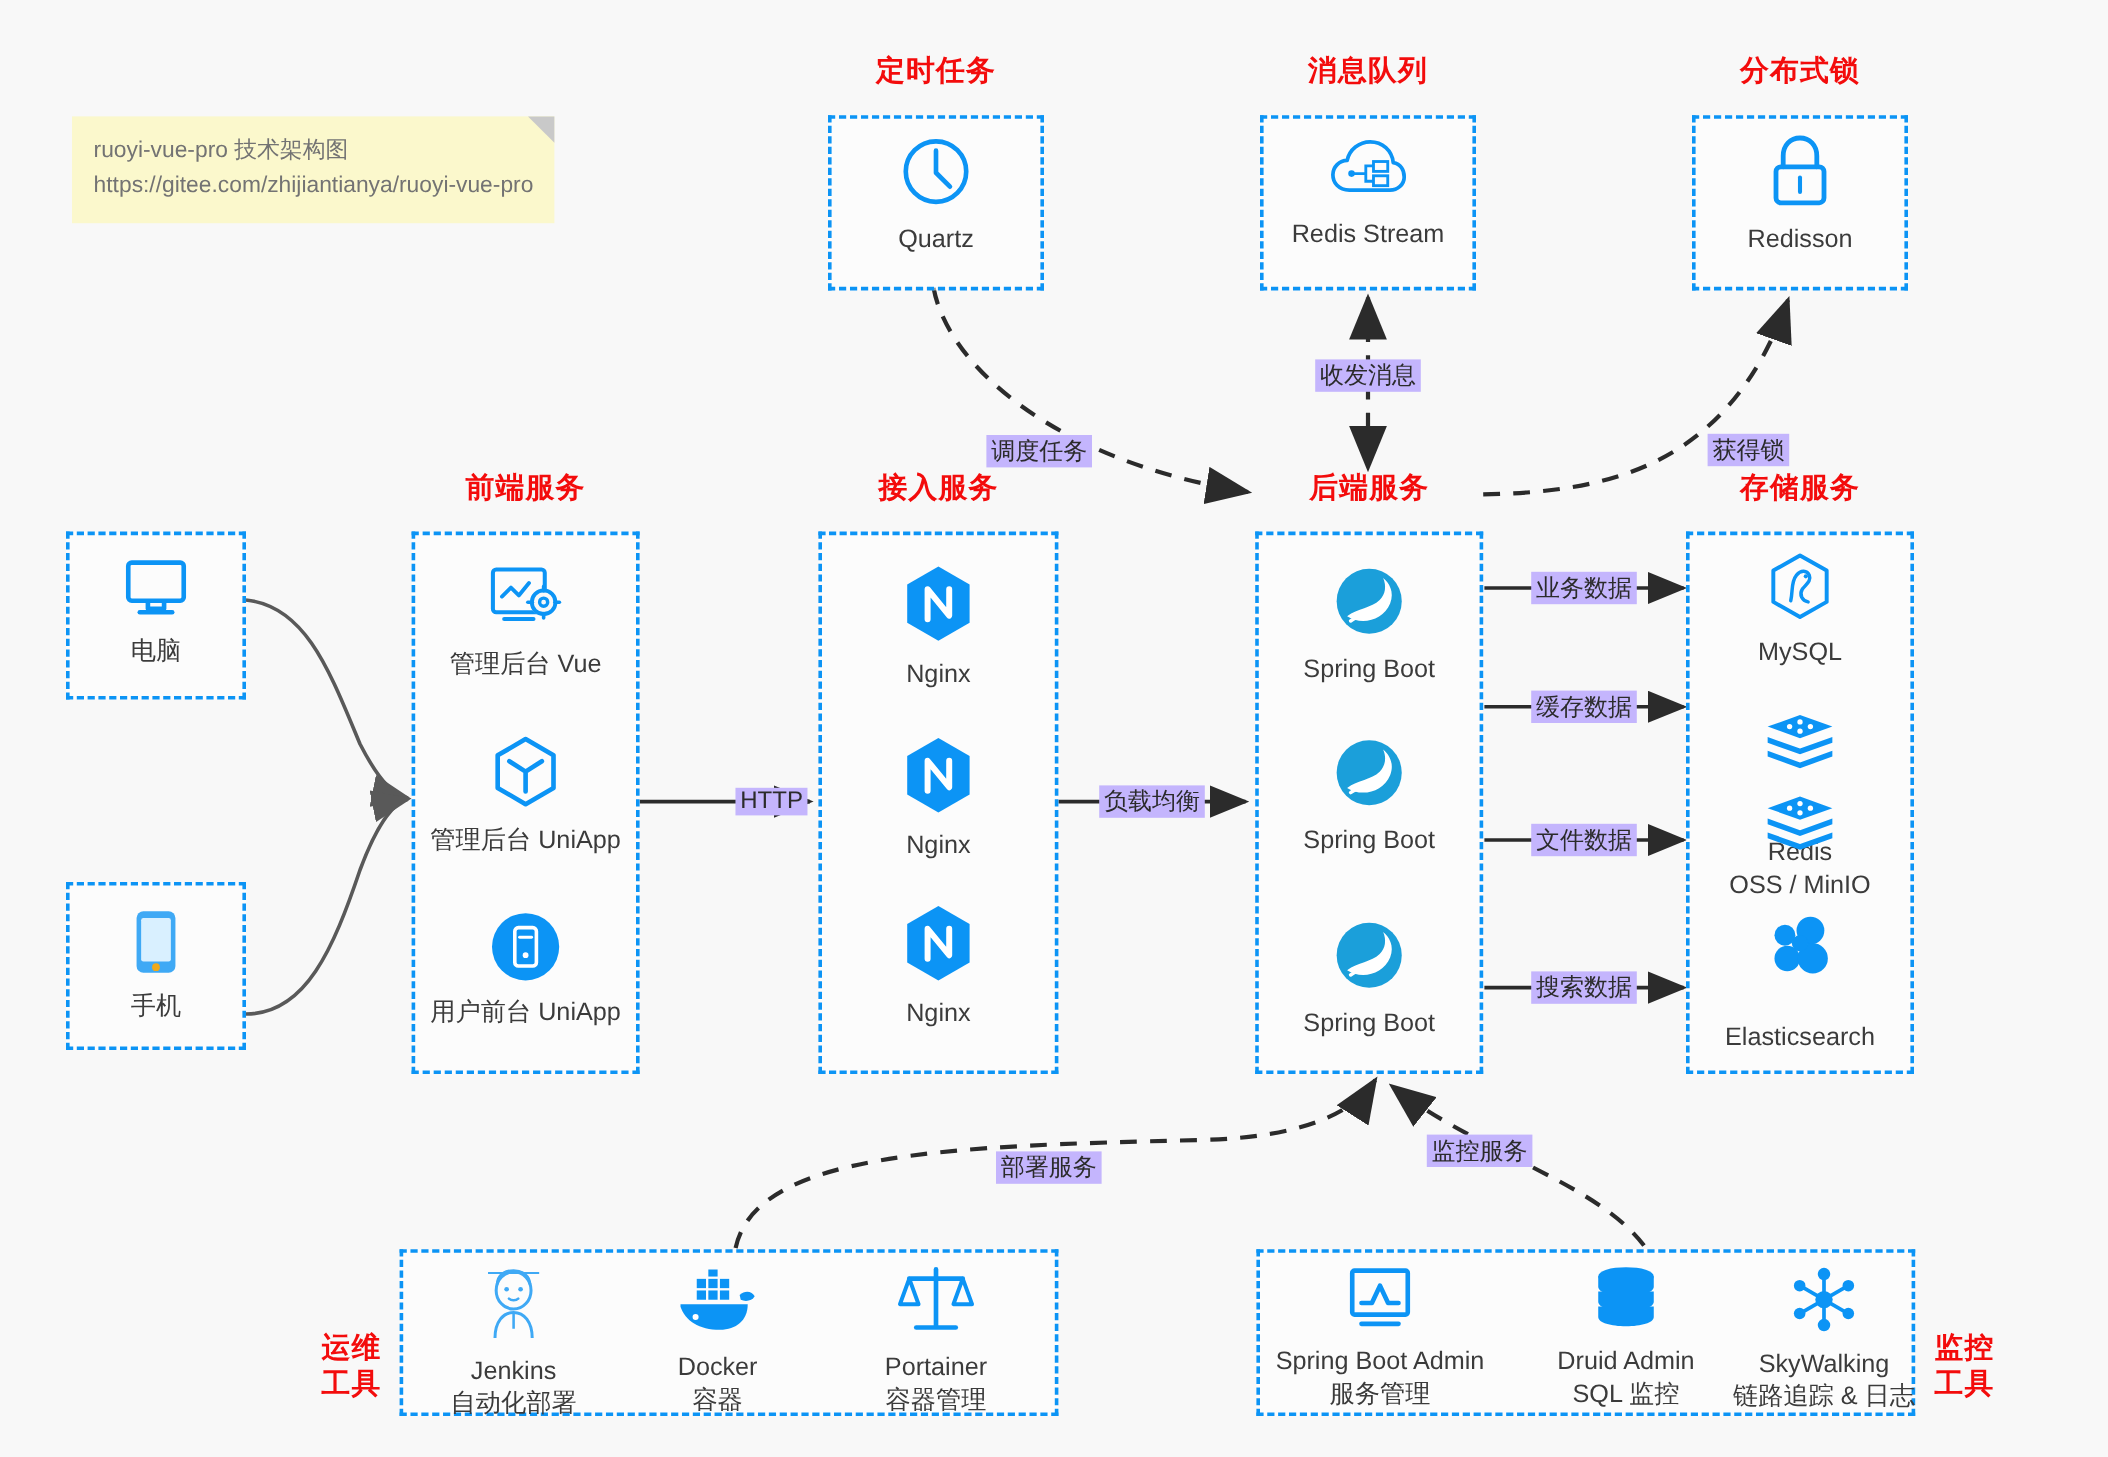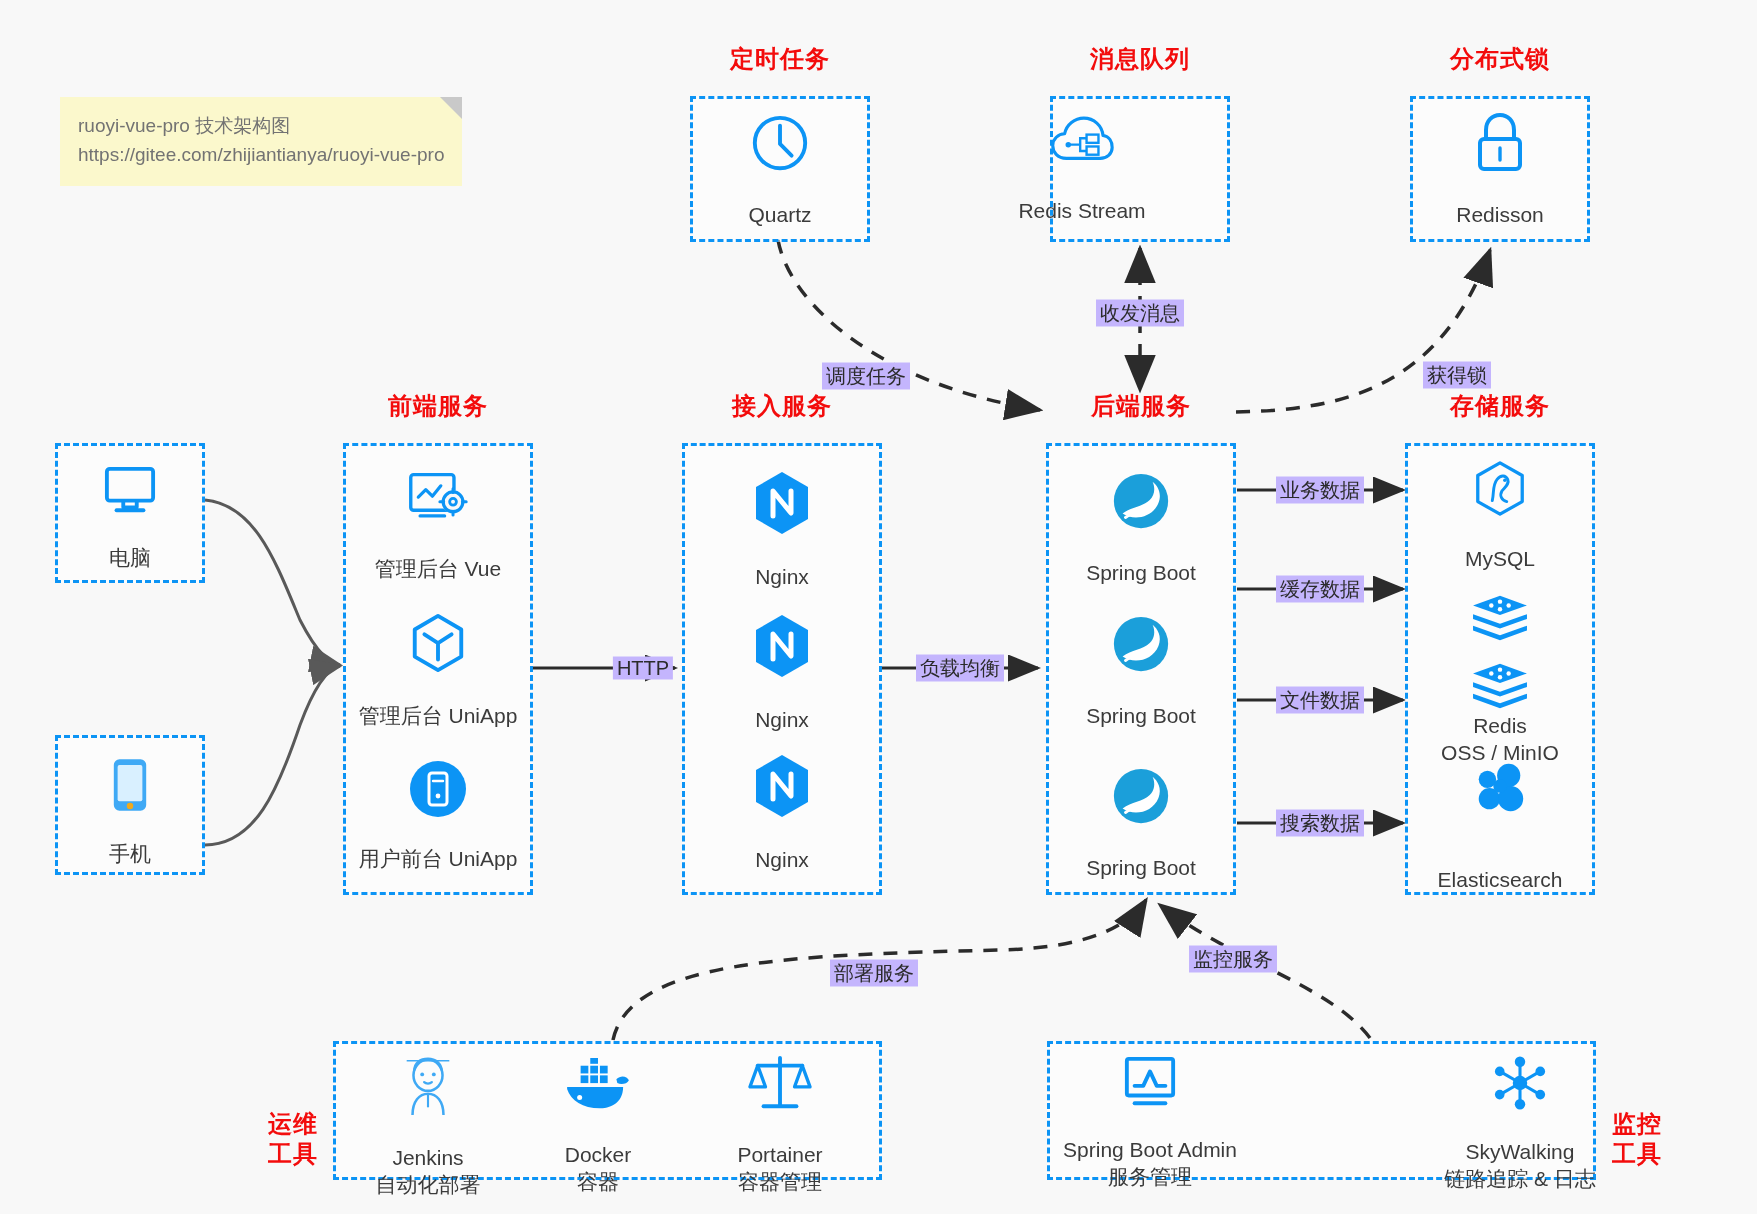--- a/index.html
+++ b/index.html
@@ -57,21 +57,21 @@
     display:flex;
     flex-direction:column;
     align-items:center;
     justify-content:flex-start;
     text-align:center;
   }
   .node .ico{display:block;}
   .node .lbl{
     font-size:21px;
     color:#3b3b3b;
-    margin-top:24px;
+    margin-top:8px;
     white-space:nowrap;
     line-height:1.28;
   }
   .node .lbl2{
     font-size:21px;
     color:#3b3b3b;
     white-space:nowrap;
     line-height:1.28;
   }
 
@@ -143,21 +143,21 @@
       <svg width="62" height="62" viewBox="0 0 64 64">
         <circle cx="32" cy="32" r="26" fill="none" stroke="#0c94f5" stroke-width="4"></circle>
         <path d="M32 14 L32 33 L44 45" fill="none" stroke="#0c94f5" stroke-width="4" stroke-linecap="round" stroke-linejoin="round"></path>
       </svg>
     </span>
     <span class="lbl">Quartz</span>
   </div>
 
   <div class="group-title" style="left:1050px;top:43px;width:180px;">消息队列</div>
   <div class="group" style="left:1050px;top:96px;width:180px;height:146px;"></div>
-  <div class="node" style="left:992px;top:112px;width:180px;text-align:right;">
+  <div class="node" style="left:1050px;top:112px;width:180px;text-align:right;">
     <span class="ico">
       <svg width="64" height="58" viewBox="0 0 70 58">
         <path d="M18 48 C8 48 3 41 3 34 C3 27 9 21 16 21 C18 11 27 4 37 4 C48 4 57 12 58 23 C65 24 68 30 68 36 C68 43 62 48 55 48 Z" fill="none" stroke="#0c94f5" stroke-width="3.4" stroke-linejoin="round"></path>
         <rect x="40" y="22" width="13" height="9" fill="none" stroke="#0c94f5" stroke-width="2.6"></rect>
         <rect x="40" y="35" width="13" height="9" fill="none" stroke="#0c94f5" stroke-width="2.6"></rect>
         <path d="M33 33 L33 26 L40 26 M33 33 L33 40 L40 40 M22 33 L33 33" fill="none" stroke="#0c94f5" stroke-width="2.6"></path>
         <circle cx="20" cy="33" r="3" fill="#0c94f5"></circle>
       </svg>
     </span>
     <span class="lbl">Redis Stream</span>
@@ -444,20 +444,32 @@
       <svg width="58" height="54" viewBox="0 0 60 56">
         <rect x="6" y="4" width="48" height="38" rx="2" fill="none" stroke="#0c94f5" stroke-width="4"></rect>
         <path d="M14 32 L23 32 L30 17 L37 32 L46 32" fill="none" stroke="#0c94f5" stroke-width="4" stroke-linecap="round" stroke-linejoin="round"></path>
         <line x1="14" y1="50" x2="46" y2="50" stroke="#0c94f5" stroke-width="4" stroke-linecap="round"></line>
       </svg>
     </span>
     <span class="lbl">Spring Boot Admin</span>
     <span class="lbl2">服务管理</span>
   </div>
 
+  <div class="node" style="left:1265px;top:1055px;width:180px;">
+    <span class="ico">
+      <svg width="56" height="54" viewBox="0 0 58 56">
+        <ellipse cx="29" cy="9" rx="24" ry="8" fill="#0c94f5"></ellipse>
+        <path d="M5 9 L5 18 C5 23 16 26 29 26 C42 26 53 23 53 18 L53 9" fill="#0c94f5"></path>
+        <path d="M5 22 L5 31 C5 36 16 39 29 39 C42 39 53 36 53 31 L53 22" fill="#0c94f5"></path>
+        <path d="M5 35 L5 44 C5 49 16 52 29 52 C42 52 53 49 53 44 L53 35" fill="#0c94f5"></path>
+      </svg>
+    </span>
+    <span class="lbl">Druid Admin</span>
+    <span class="lbl2">SQL 监控</span>
+  </div>
 
   <div class="node" style="left:1425px;top:1055px;width:190px;">
     <span class="ico">
       <svg width="58" height="56" viewBox="0 0 60 58">
         <g stroke="#0c94f5" stroke-width="3.2">
           <line x1="30" y1="29" x2="30" y2="9"></line>
             <line x1="30" y1="29" x2="30" y2="49"></line>
           <line x1="30" y1="29" x2="11" y2="18"></line>
             <line x1="30" y1="29" x2="49" y2="18"></line>
           <line x1="30" y1="29" x2="11" y2="40"></line>

